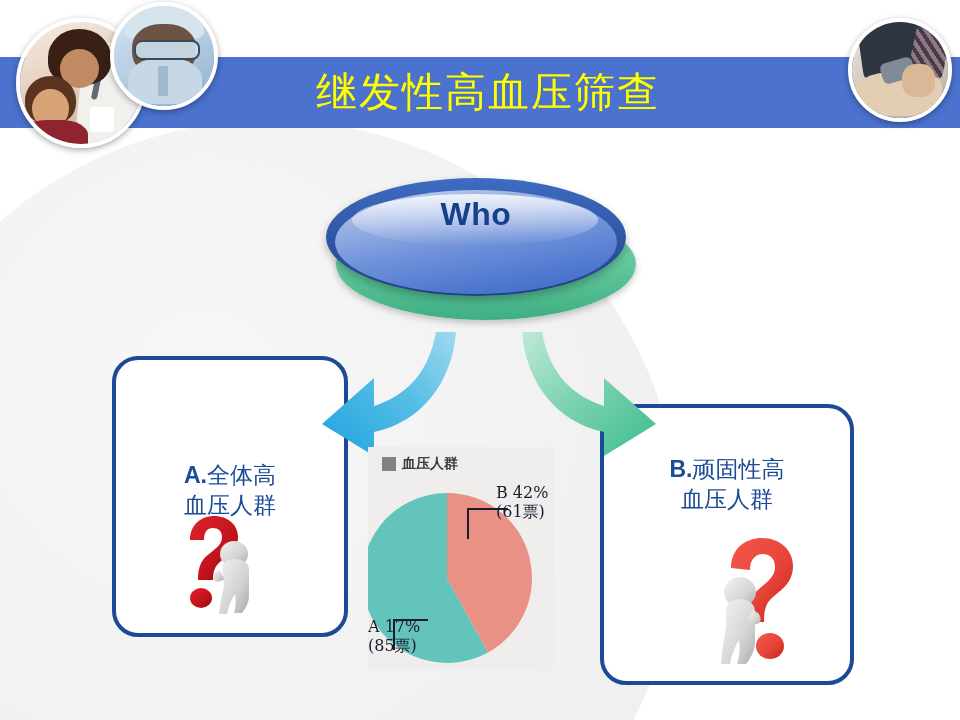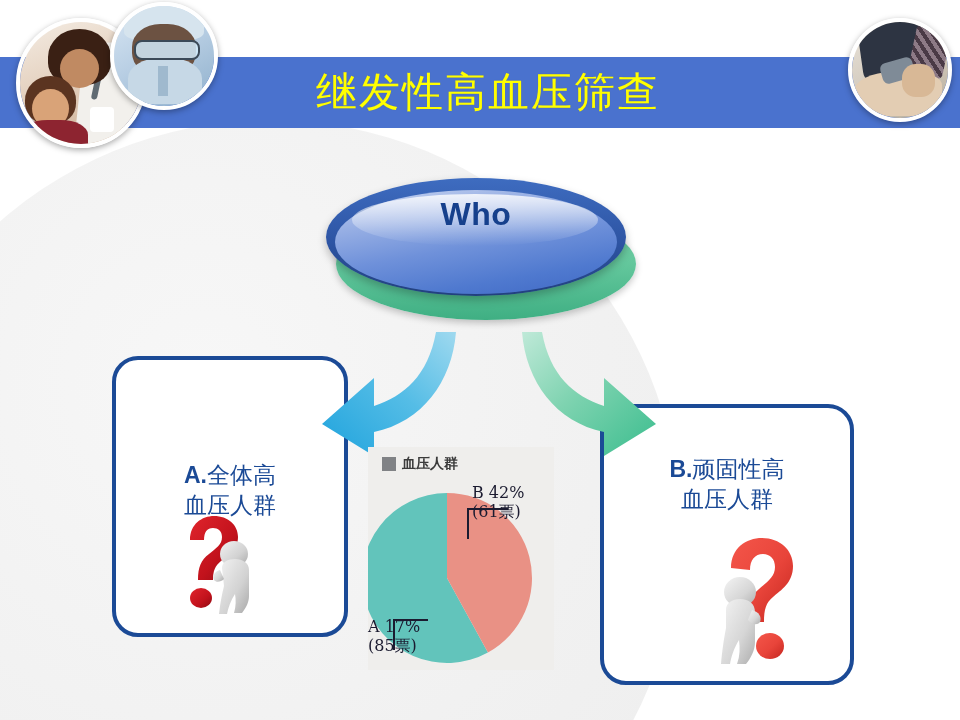--- a/index.html
+++ b/index.html
@@ -222,21 +222,21 @@
   }
   .pie-svg { position: absolute; left: 0; top: 0; }
   .pie-lab {
     position: absolute;
     font-family: "DejaVu Serif", "Liberation Serif", serif;
     font-size: 16px;
     color: #1b1b30;
     line-height: 19px;
     white-space: nowrap;
   }
-  .pie-lab-b { left: 104px; top: 36px; }
+  .pie-lab-b { left: 128px; top: 36px; }
   .pie-lab-a { left: 0px;  top: 170px; }
 </style>
 </head>
 <body>
 
 <div id="slide">
 
   <div class="bg-circle"></div>
 
   <div class="banner"></div>

